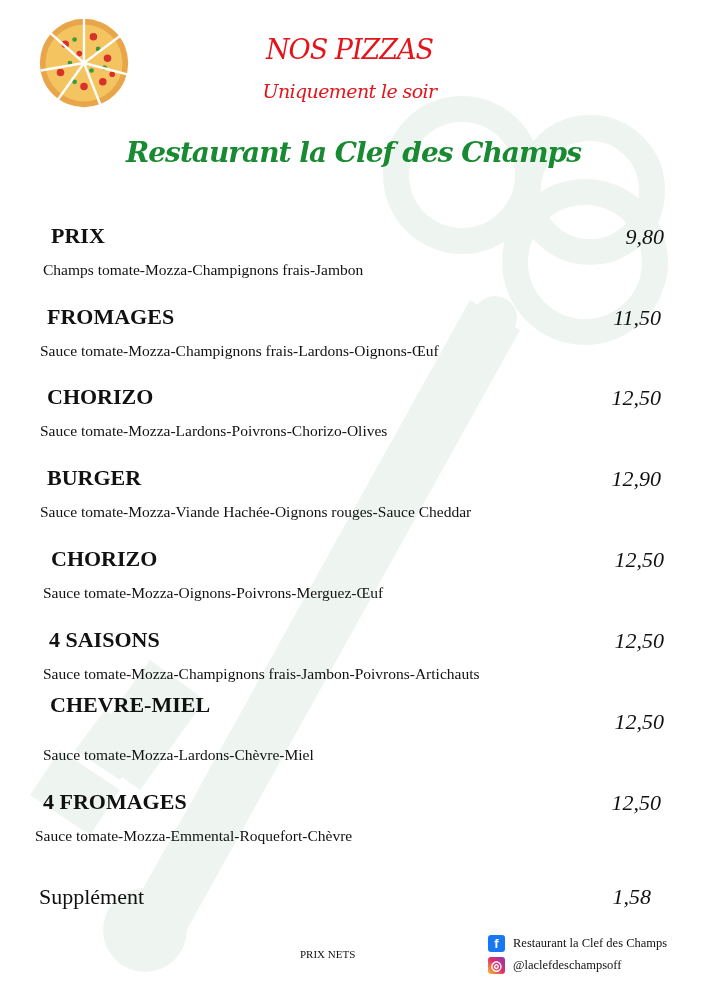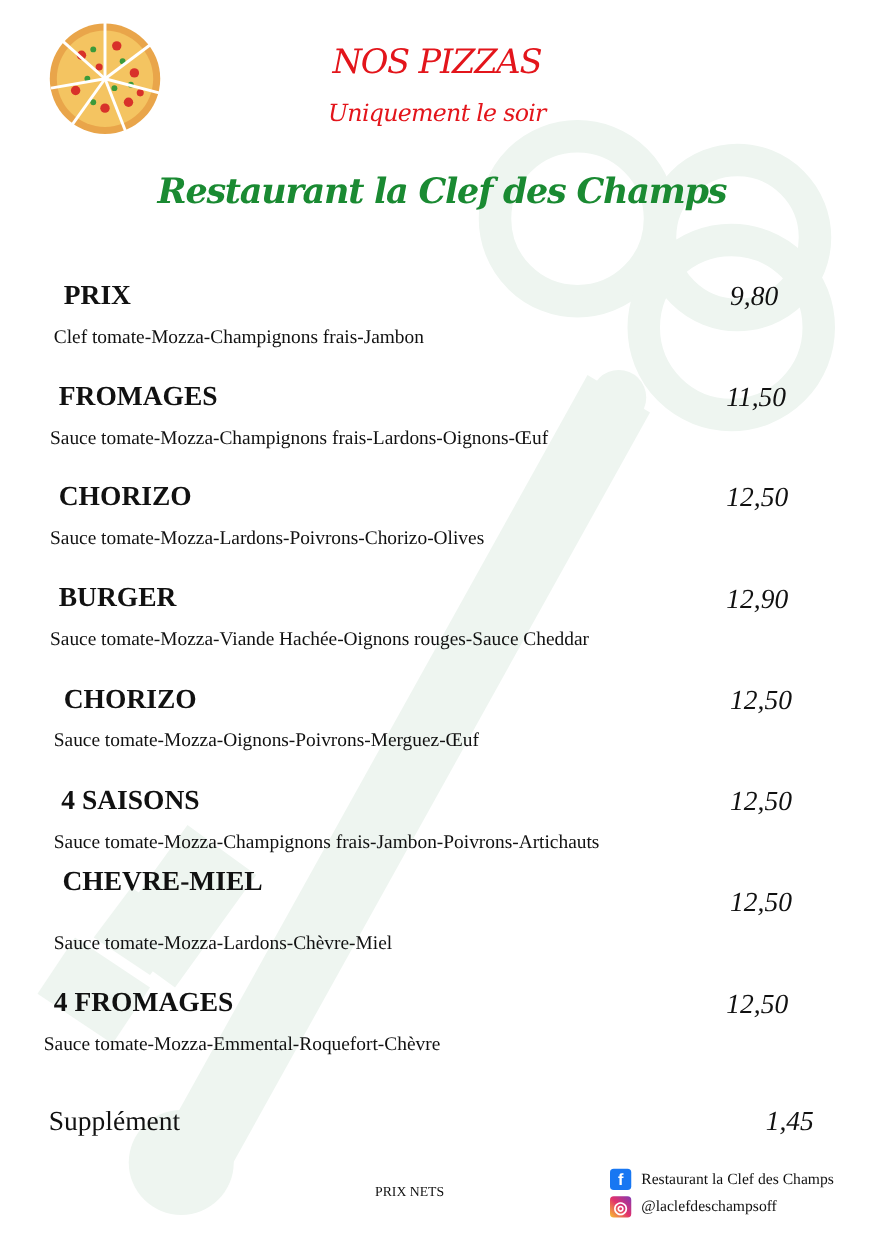--- a/index.html
+++ b/index.html
@@ -22,21 +22,21 @@
     }
     .item-name {
       position: absolute; font-family: "Liberation Serif", serif; font-weight: bold;
       font-size: 22px; z-index: 1; color: #111;
     }
     .item-desc {
       position: absolute; font-family: "Liberation Serif", serif; font-size: 15.5px; z-index: 1; color: #111;
     }
     .item-price {
       position: absolute; font-family: "Liberation Serif", serif; font-style: italic;
-      font-size: 22px; z-index: 1; color: #111; width: 80px;
+      font-size: 22px; z-index: 1; color: #111; text-align: right; width: 80px;
     }
     .supp-label { position: absolute; left: 39px; top: 884px; font-size: 22px; z-index: 1; }
     .supp-price { position: absolute; left: 571px; top: 884px; width: 80px; text-align: right; font-style: italic; font-size: 22px; z-index: 1; }
     .prix-nets { position: absolute; left: 300px; top: 948px; font-size: 11px; z-index: 1; }
     .social { position: absolute; left: 488px; font-size: 12.5px; z-index: 1; display: flex; align-items: center; }
     .social .ic { width: 17px; height: 17px; border-radius: 3px; margin-right: 8px; display: inline-flex; align-items: center; justify-content: center; color: #fff; font-family: "Liberation Sans", sans-serif; font-weight: bold; font-size: 13px; }
     .fb { background: #1877f2; }
     .ig { background: linear-gradient(45deg, #f9c22e, #e1306c 50%, #833ab4); }
   </style>
 </head>
@@ -90,21 +90,21 @@
     <line x1="50" y1="50" x2="14" y2="18"></line>
   </g>
 </svg>
 
 <div class="title-red t1">NOS PIZZAS</div>
 <div class="title-red t2">Uniquement le soir</div>
 <div class="t3">Restaurant la Clef des Champs</div>
 
 <div class="item-name" style="left:51px;top:223px">PRIX</div>
 <div class="item-price" style="left:584px;top:224px">9,80</div>
-<div class="item-desc" style="left:43px;top:261px">Clef tomate-Mozza-Champignons frais-Jambon</div>
+<div class="item-desc" style="left:43px;top:261px">Champs tomate-Mozza-Champignons frais-Jambon</div>
 
 <div class="item-name" style="left:47px;top:304px">FROMAGES</div>
 <div class="item-price" style="left:581px;top:305px">11,50</div>
 <div class="item-desc" style="left:40px;top:342px">Sauce tomate-Mozza-Champignons frais-Lardons-Oignons-Œuf</div>
 
 <div class="item-name" style="left:47px;top:384px">CHORIZO</div>
 <div class="item-price" style="left:581px;top:385px">12,50</div>
 <div class="item-desc" style="left:40px;top:422px">Sauce tomate-Mozza-Lardons-Poivrons-Chorizo-Olives</div>
 
 <div class="item-name" style="left:47px;top:465px">BURGER</div>
@@ -121,21 +121,21 @@
 
 <div class="item-name" style="left:50px;top:692px">CHEVRE-MIEL</div>
 <div class="item-price" style="left:584px;top:709px">12,50</div>
 <div class="item-desc" style="left:43px;top:746px">Sauce tomate-Mozza-Lardons-Chèvre-Miel</div>
 
 <div class="item-name" style="left:43px;top:789px">4 FROMAGES</div>
 <div class="item-price" style="left:581px;top:790px">12,50</div>
 <div class="item-desc" style="left:35px;top:827px">Sauce tomate-Mozza-Emmental-Roquefort-Chèvre</div>
 
 <div class="supp-label">Supplément</div>
-<div class="supp-price">1,45</div>
+<div class="supp-price">1,58</div>
 
 <div class="prix-nets">PRIX NETS</div>
 
 <div class="social" style="top:935px">
   <span class="ic fb">f</span>
   <span>Restaurant la Clef des Champs</span>
 </div>
 <div class="social" style="top:957px">
   <span class="ic ig">◎</span>
   <span>@laclefdeschampsoff</span>

